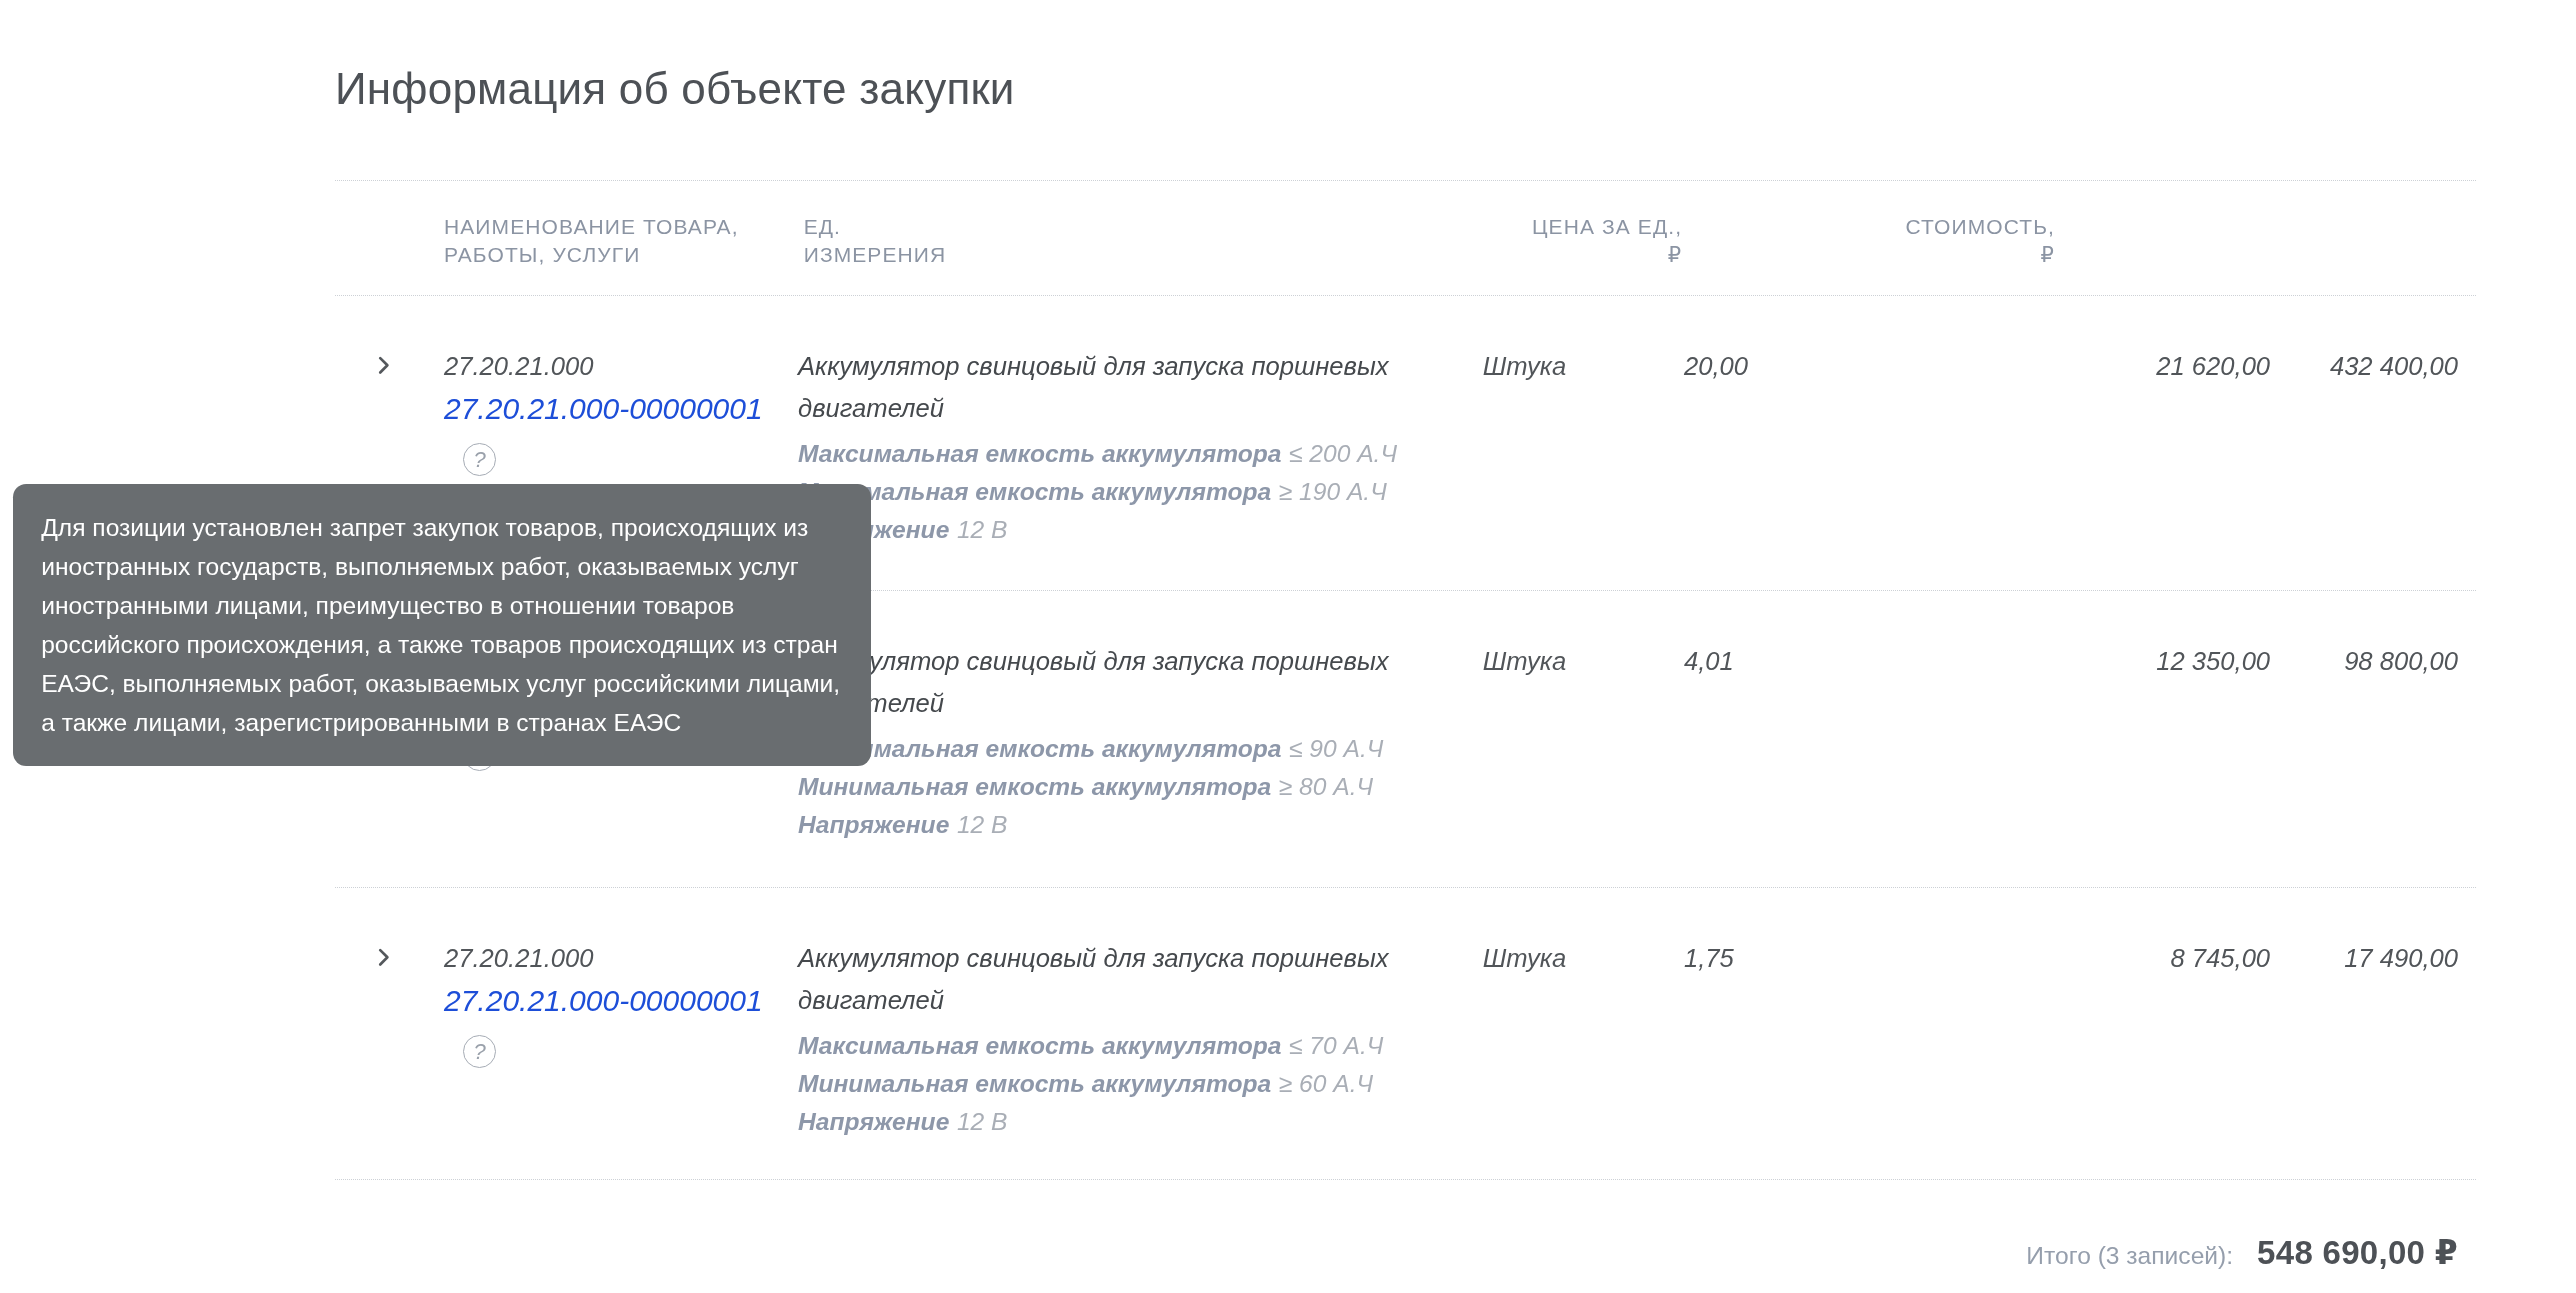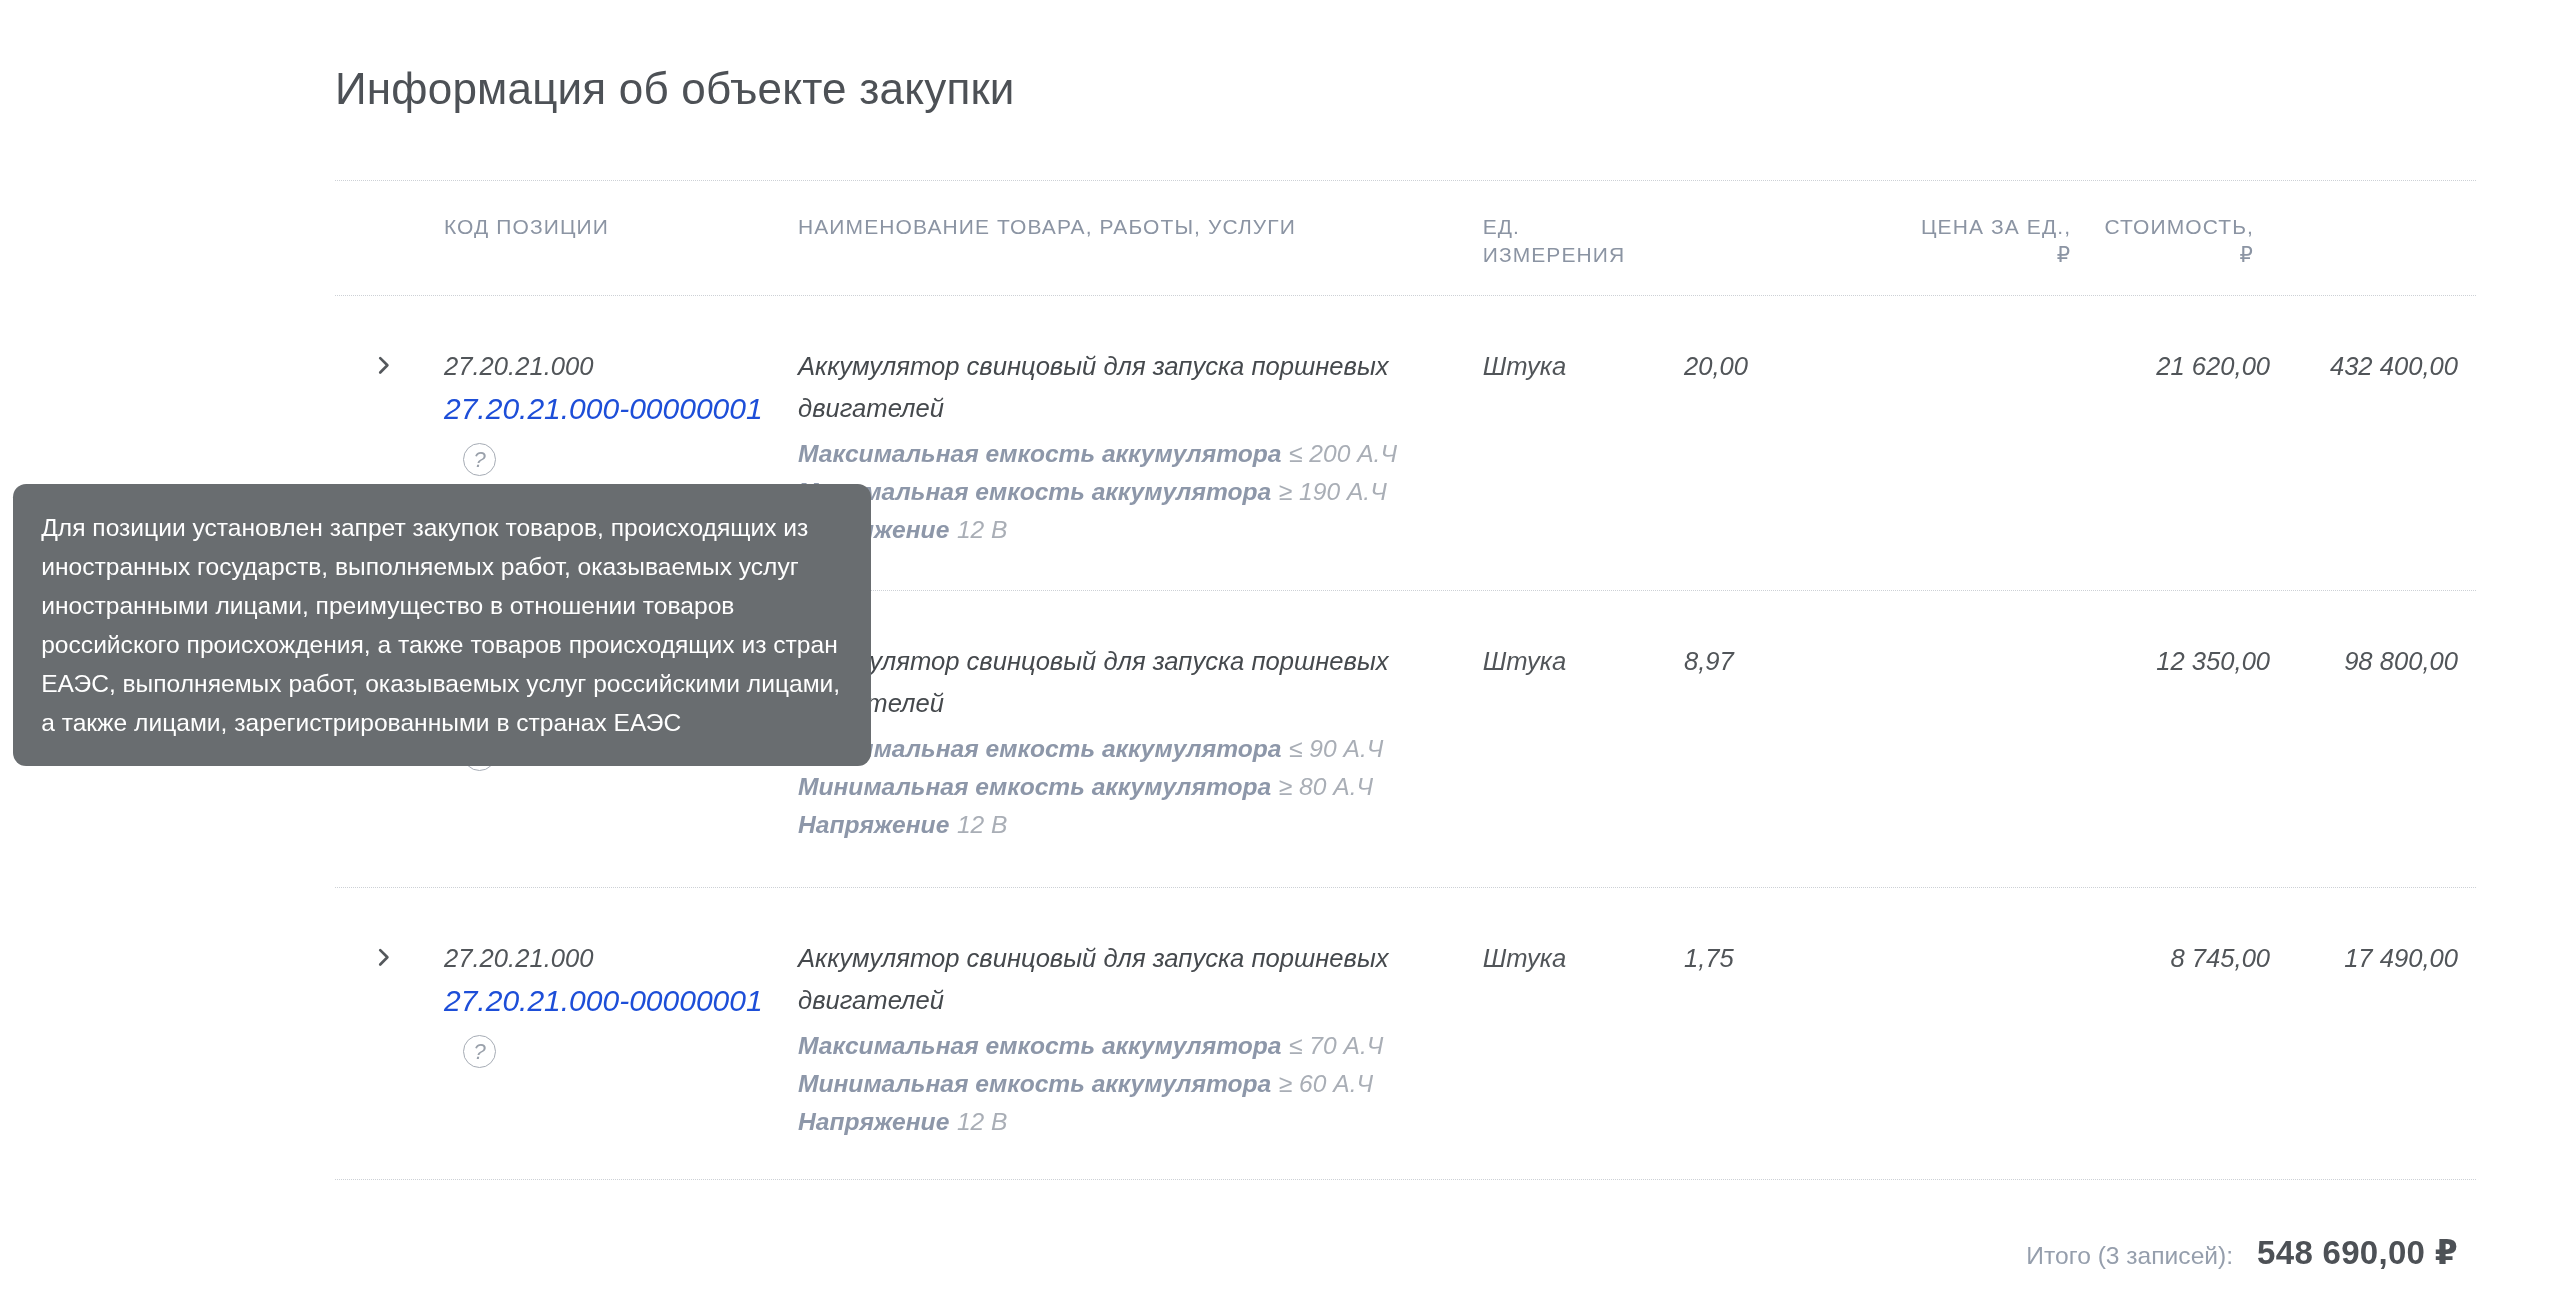--- a/index.html
+++ b/index.html
@@ -73,21 +73,20 @@
 <body>
 
 <div class="page">
 
   <h1 class="page-title">Информация об объекте закупки</h1>
 
   <div class="table">
 
     <div class="thead grid">
       <div class="th"></div>
-      <div class="th">КОД ПОЗИЦИИ</div>
       <div class="th">НАИМЕНОВАНИЕ ТОВАРА, РАБОТЫ, УСЛУГИ</div>
       <div class="th c4">
         <div>ЕД.</div>
         <div>ИЗМЕРЕНИЯ</div>
       </div>
       <div class="th right c6">
         <div>ЦЕНА ЗА ЕД.,</div>
         <div>₽</div>
       </div>
       <div class="th right c7">
@@ -146,21 +145,21 @@
           <span class="char-label">Максимальная емкость аккумулятора</span><span class="char-value">≤ 90 А.Ч</span>
         </div>
         <div class="char">
           <span class="char-label">Минимальная емкость аккумулятора</span><span class="char-value">≥ 80 А.Ч</span>
         </div>
         <div class="char">
           <span class="char-label">Напряжение</span><span class="char-value">12 В</span>
         </div>
       </div>
       <div class="cell c4">Штука</div>
-      <div class="cell">8,97</div>
+      <div class="cell">4,01</div>
       <div class="cell num c6">12 350,00</div>
       <div class="cell num c7">98 800,00</div>
     </div>
 
     <div class="row r3 grid">
       <div class="cell">
         <span class="chevron">
           <svg width="24.6" height="24.6" viewBox="0 0 24 24" fill="none" stroke="#54585c" stroke-width="2.6" stroke-linecap="round" stroke-linejoin="round">
               <path d="M9 5l7 7-7 7"></path>
             </svg>

